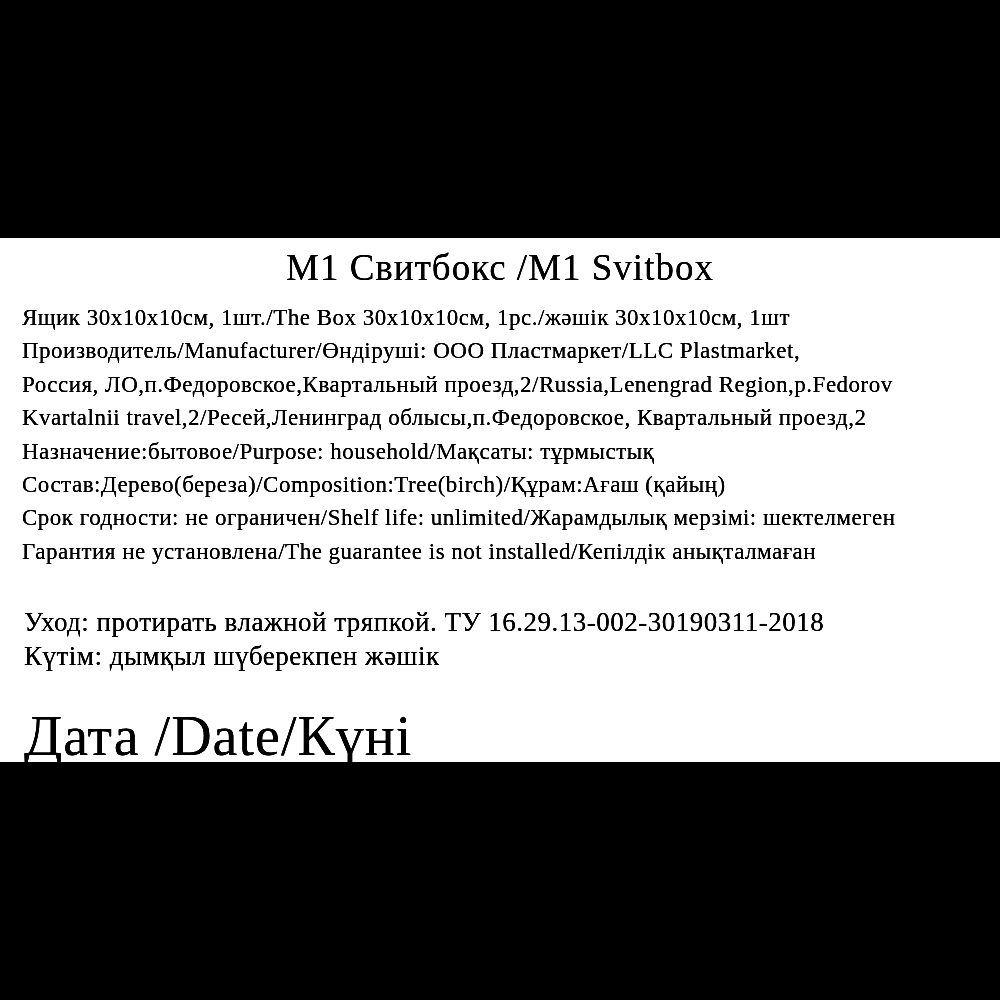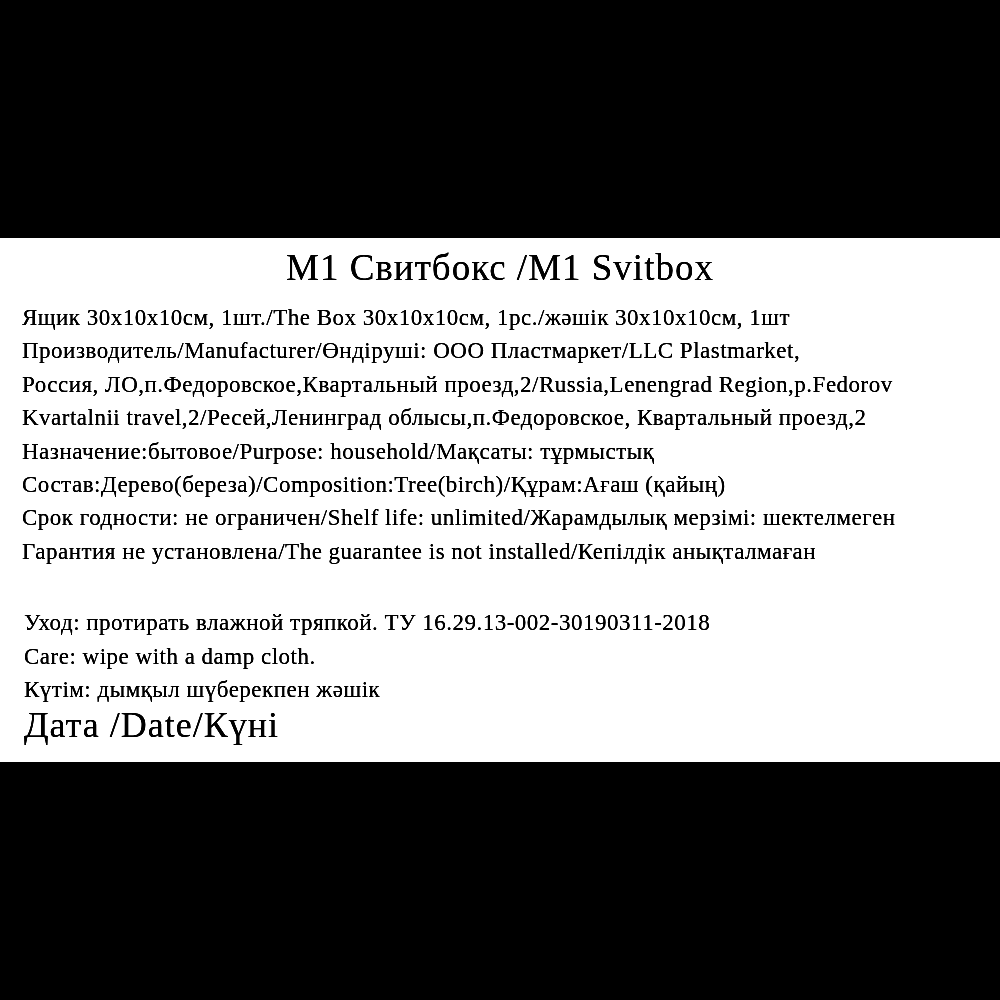--- a/index.html
+++ b/index.html
@@ -44,28 +44,28 @@
     font-size:23px;
     line-height:33.4px;
     letter-spacing:0.5px;
     white-space:nowrap;
   }
   .care{
     position:absolute;top:368px;left:24px;right:0;
   }
   .care p{
     margin:0;
-    font-size:23px;
+    font-size:27px;
     line-height:33.5px;
     letter-spacing:0.5px;
     white-space:nowrap;
   }
   .date-line{
     position:absolute;top:466px;left:24px;
-    font-size:36px;
+    font-size:56px;
     letter-spacing:1px;
     white-space:nowrap;
   }
 </style>
 </head>
 <body>
 
 <div class="screen">
 
   <div class="bar top"></div>
@@ -80,21 +80,20 @@
       <p>Россия, ЛО,п.Федоровское,Квартальный проезд,2/Russia,Lenengrad Region,p.Fedorov</p>
       <p>Kvartalnii travel,2/Ресей,Ленинград облысы,п.Федоровское, Квартальный проезд,2</p>
       <p>Назначение:бытовое/Purpose: household/Мақсаты: тұрмыстық</p>
       <p>Состав:Дерево(береза)/Composition:Tree(birch)/Құрам:Ағаш (қайың)</p>
       <p>Срок годности: не ограничен/Shelf life: unlimited/Жарамдылық мерзімі: шектелмеген</p>
       <p>Гарантия не установлена/The guarantee is not installed/Кепілдік анықталмаған</p>
     </div>
 
     <div class="care">
       <p>Уход: протирать влажной тряпкой. ТУ 16.29.13-002-30190311-2018</p>
-      <p>Care: wipe with a damp cloth.</p>
       <p>Күтім: дымқыл шүберекпен жәшік</p>
     </div>
 
     <div class="date-line">Дата /Date/Күні</div>
 
   </div>
 
   <div class="bar bottom"></div>
 
 </div>

